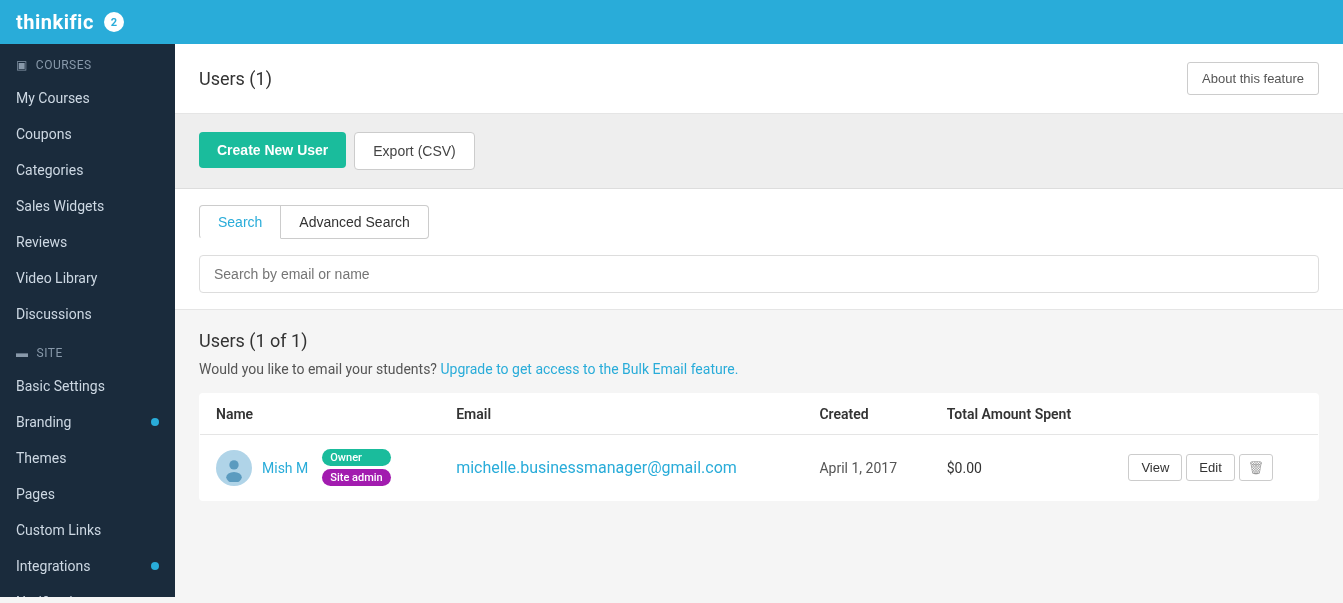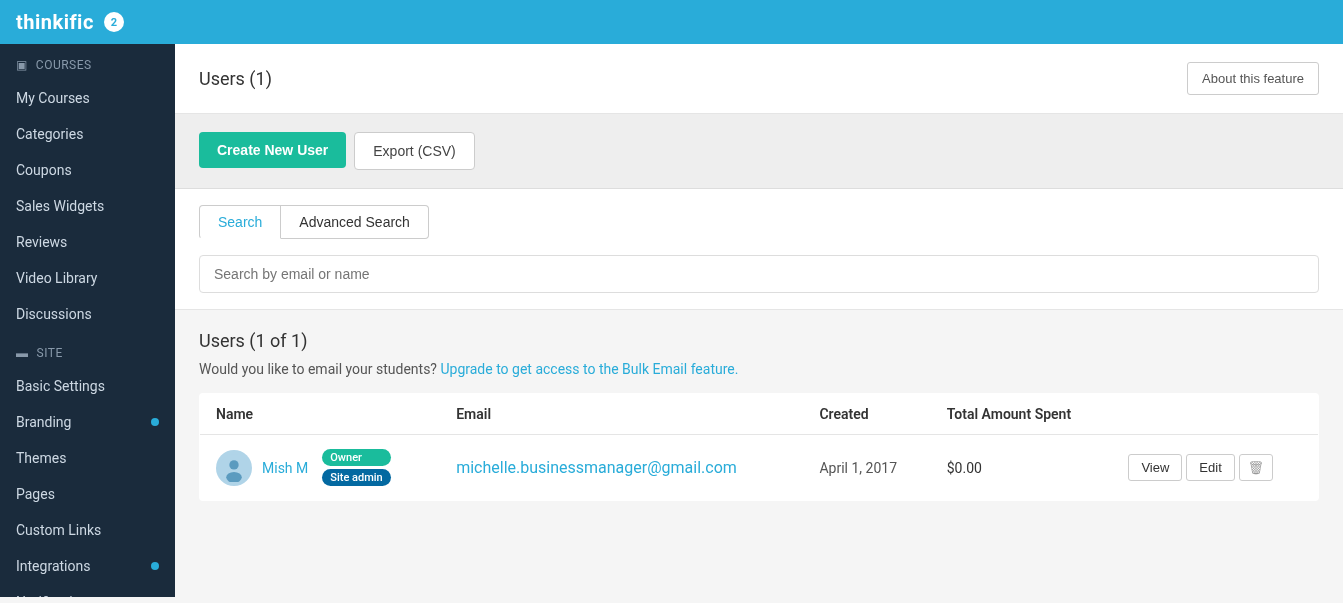--- a/index.html
+++ b/index.html
@@ -284,21 +284,21 @@
     }
     .badge-owner {
       background: #1abc9c;
       color: white;
       font-size: 11px;
       padding: 2px 8px;
       border-radius: 10px;
       font-weight: 500;
     }
     .badge-admin {
-      background: #0369a1;
+      background: #a21caf;
       color: white;
       font-size: 11px;
       padding: 2px 8px;
       border-radius: 10px;
       font-weight: 500;
     }
     .user-email-link {
       color: #29acd9;
       text-decoration: none;
       font-size: 16px;
@@ -357,24 +357,24 @@
 
   <aside class="sidebar">
     <div class="sidebar-section-header">
       <span class="sidebar-section-icon">▣</span>
       <span>Courses</span>
     </div>
     <div class="sidebar-item">
       <span>My Courses</span>
     </div>
     <div class="sidebar-item">
+      <span>Coupons</span>
+    </div>
+    <div class="sidebar-item">
       <span>Categories</span>
-    </div>
-    <div class="sidebar-item">
-      <span>Coupons</span>
     </div>
     <div class="sidebar-item">
       <span>Sales Widgets</span>
     </div>
     <div class="sidebar-item">
       <span>Reviews</span>
     </div>
     <div class="sidebar-item">
       <span>Video Library</span>
     </div>

